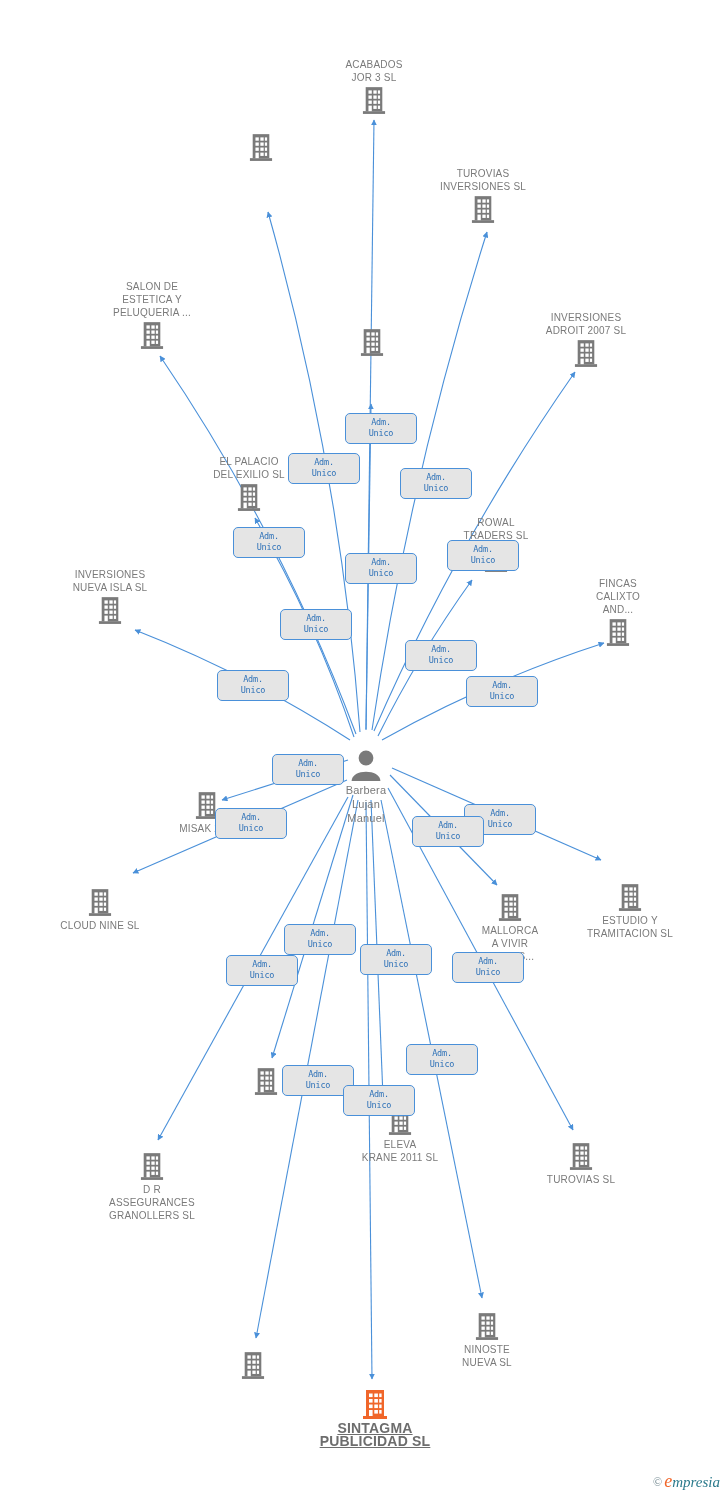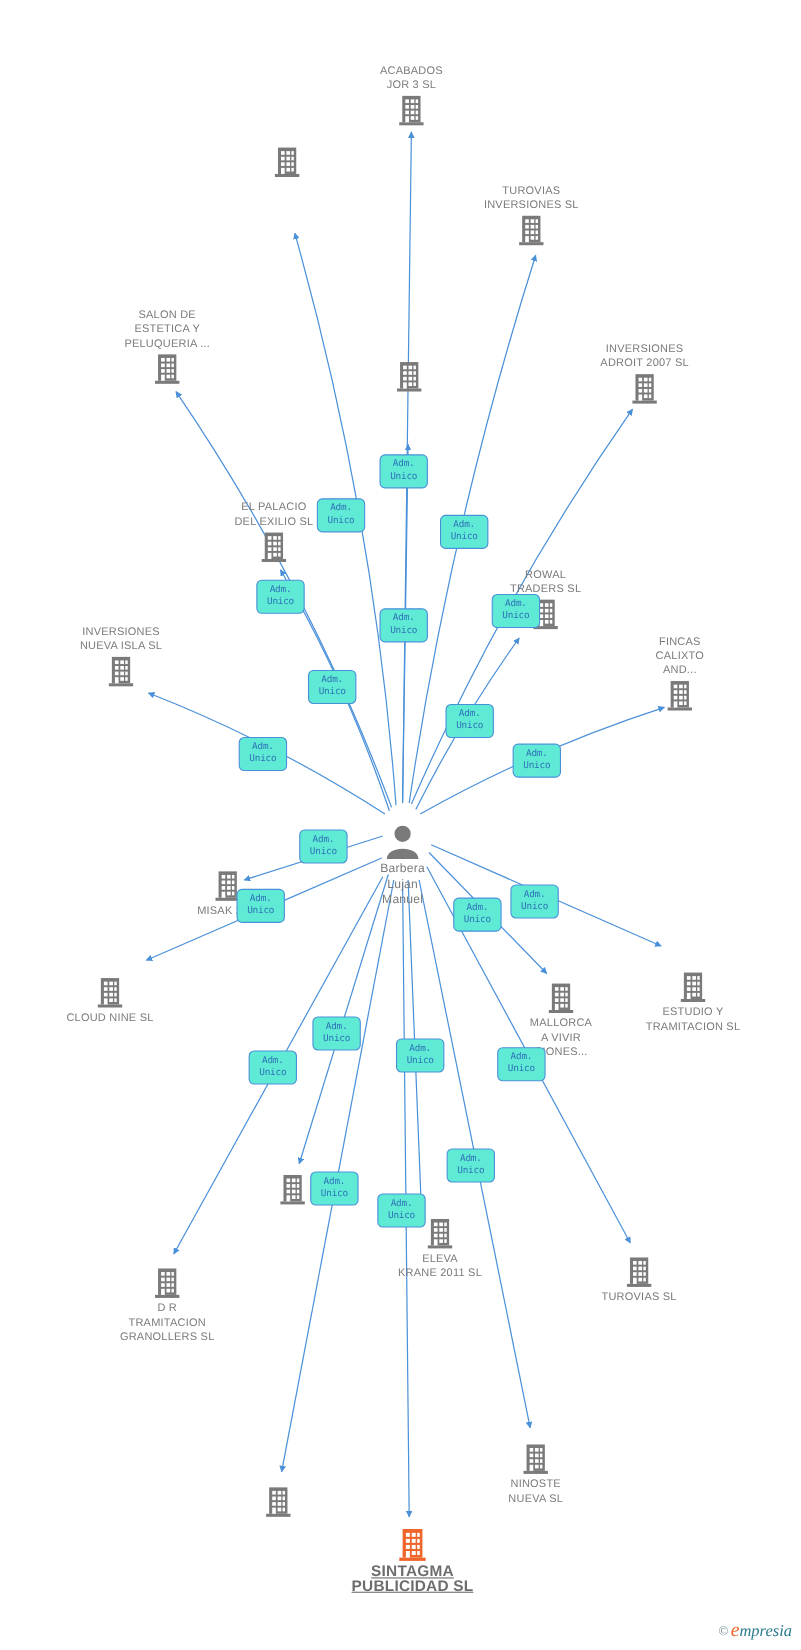--- a/index.html
+++ b/index.html
@@ -48,26 +48,26 @@
   }
   .node.label-above .label { margin-bottom: 2px; }
   .node.label-below .label { margin-top: 1px; }
   .person .label {
     color: #7a7a7a;
     font-size: 11px;
     line-height: 14px;
   }
   .role {
     position: absolute;
-    width: 44px;
+    width: 72px;
     margin-left: -24px;
     margin-top: -17px;
     border: 1px solid #4a90d9;
     border-radius: 5px;
-    background: #5eead4;
+    background: #e5e5e5;
     color: #2f72b8;
     font-size: 8.5px;
     line-height: 11px;
     text-align: center;
     padding: 3px 1px 4px 1px;
     font-family: "DejaVu Sans Mono", monospace;
     letter-spacing: -0.2px;
     z-index: 9;
     white-space: pre-line;
   }
@@ -450,21 +450,21 @@
             <rect x="12.3" y="10" width="3.6" height="3.6" fill="#ffffff"></rect>
             <rect x="17.2" y="10" width="2.4" height="3.6" fill="#ffffff"></rect>
             <rect x="7" y="15.5" width="3.6" height="3.6" fill="#ffffff"></rect>
             <rect x="12.3" y="15.5" width="3.6" height="3.6" fill="#ffffff"></rect>
             <rect x="17.2" y="15.5" width="2.4" height="3.6" fill="#ffffff"></rect>
             <rect x="7" y="21" width="3.6" height="6" fill="#ffffff"></rect>
             <rect x="12.3" y="21" width="3.6" height="3.6" fill="#ffffff"></rect>
             <rect x="17.2" y="21" width="2.4" height="3.6" fill="#ffffff"></rect>
           </svg></span>
         <span class="label">D R
-TRAMITACION
+ASSEGURANCES
 GRANOLLERS SL</span>
       </div>
       <div class="node label-below" style="top: 1142px; left: 581px;">
         <span class="glyph"><svg width="24" height="30" viewBox="0 0 26 32" aria-hidden="true">
             <rect x="4" y="1" width="18" height="26" fill="#7a7a7a"></rect>
             <rect x="1" y="27" width="24" height="3" fill="#7a7a7a"></rect>
             <rect x="7" y="4.5" width="3.6" height="3.6" fill="#ffffff"></rect>
             <rect x="12.3" y="4.5" width="3.6" height="3.6" fill="#ffffff"></rect>
             <rect x="17.2" y="4.5" width="2.4" height="3.6" fill="#ffffff"></rect>
             <rect x="7" y="10" width="3.6" height="3.6" fill="#ffffff"></rect>

